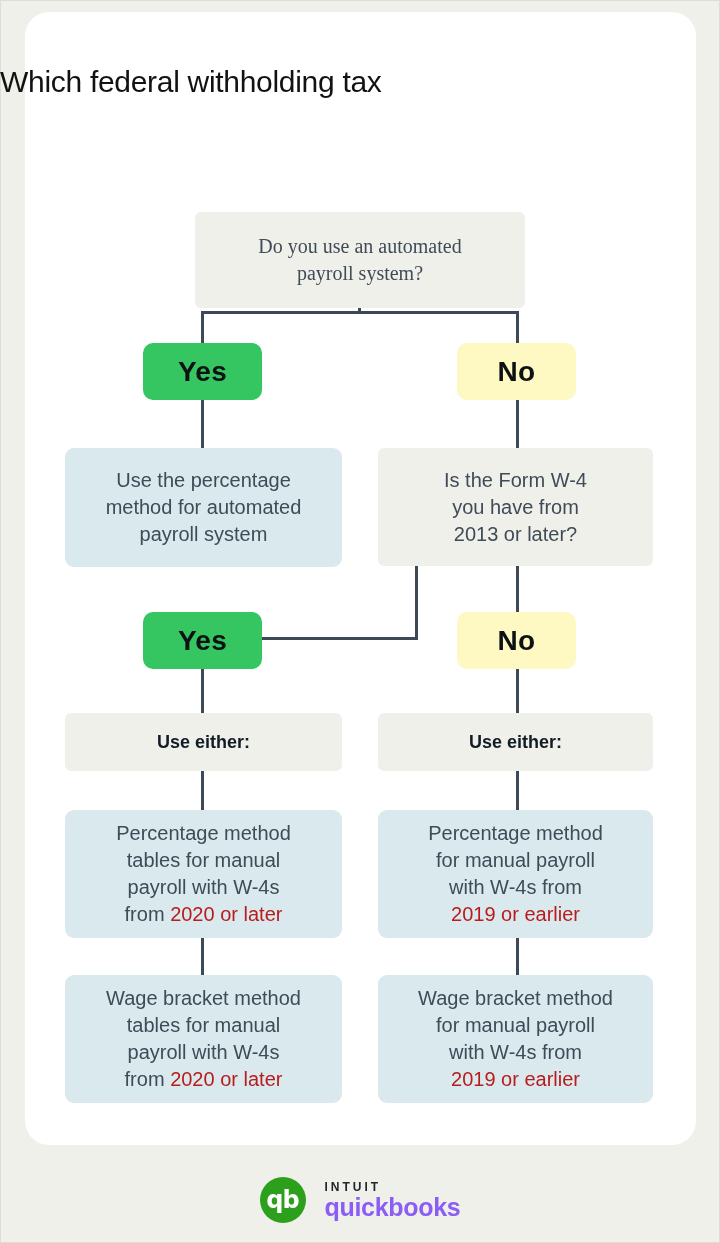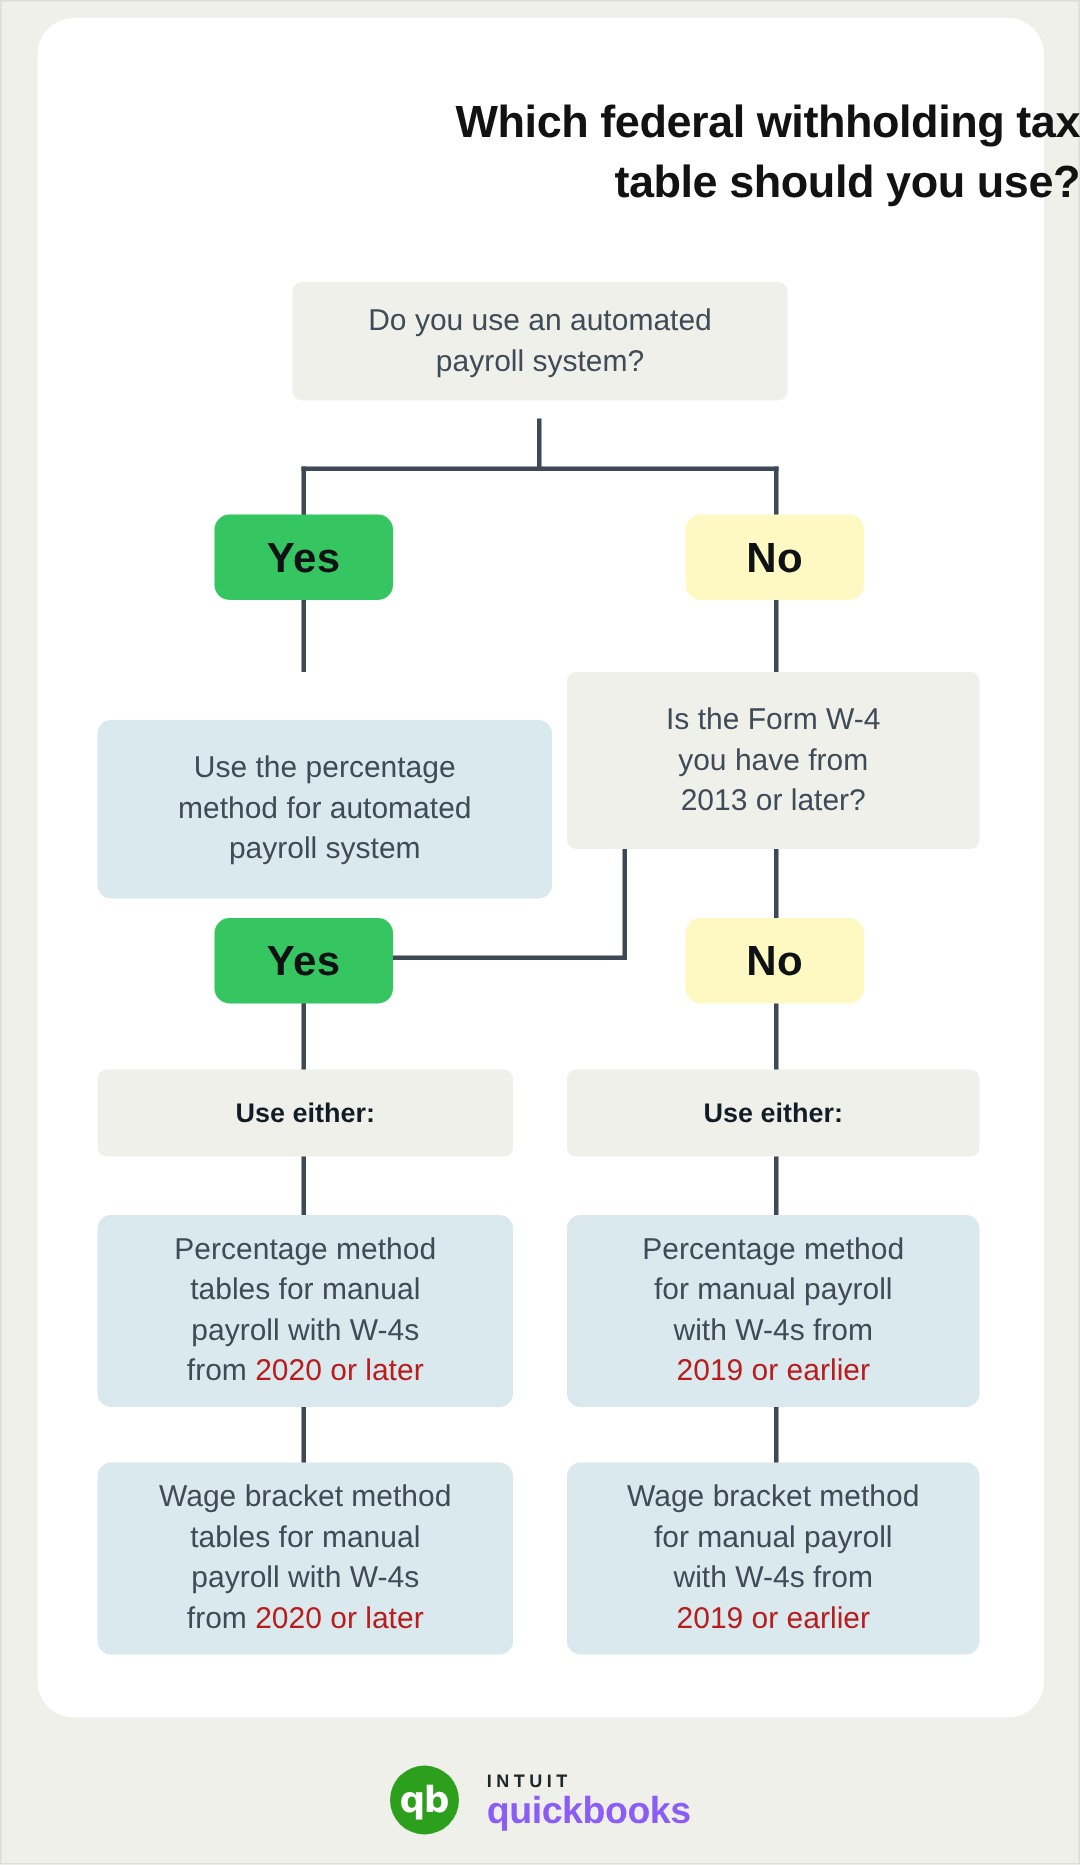--- a/index.html
+++ b/index.html
@@ -6,22 +6,22 @@
   .page{
     position:relative;width:720px;height:1243px;background:#eef0e9;
     font-family:"Liberation Sans",sans-serif;overflow:hidden;
     box-shadow:inset 0 0 0 1px #dcdDd6;
   }
   .card{
     position:absolute;left:25px;top:12px;width:671px;height:1133px;
     background:#ffffff;border-radius:24px;
   }
   .title{
-    position:absolute;left:0;right:0;top:62px;margin:0;text-align:right;
-    font-size:30px;line-height:40px;font-weight:bold;color:#121212;
+    position:absolute;left:0;right:0;top:62px;margin:0;text-align:left;
+    font-size:30px;line-height:40px;font-weight:normal;color:#121212;
     letter-spacing:-0.3px;
   }
   .tline{display:block;}
   .box{
     position:absolute;display:flex;flex-direction:column;justify-content:center;
     align-items:center;text-align:center;box-sizing:border-box;
   }
   .gray{background:#f0f0eb;border-radius:6px;}
   .blue{background:#d9e9ee;border-radius:9px;}
   .qtext{font-size:20px;line-height:27px;color:#3f4b57;}
@@ -59,48 +59,47 @@
   }
 </style>
 </head>
 <body>
 
 <div class="page">
   <div class="card"></div>
 
   <h1 class="title">
     <span class="tline">Which federal withholding tax</span>
-    <span class="tline">table should you use?</span>
   </h1>
 
   <div class="line v" style="left:358px;top:279px;height:34px;"></div>
   <div class="line h" style="left:201px;top:311px;width:318px;"></div>
   <div class="line v" style="left:201px;top:311px;height:33px;"></div>
   <div class="line v" style="left:516px;top:311px;height:33px;"></div>
   <div class="line v" style="left:201px;top:400px;height:48px;"></div>
   <div class="line v" style="left:516px;top:400px;height:48px;"></div>
   <div class="line v" style="left:415px;top:566px;height:74px;"></div>
   <div class="line h" style="left:262px;top:637px;width:156px;"></div>
   <div class="line v" style="left:516px;top:566px;height:47px;"></div>
   <div class="line v" style="left:201px;top:668px;height:46px;"></div>
   <div class="line v" style="left:516px;top:668px;height:46px;"></div>
   <div class="line v" style="left:201px;top:770px;height:41px;"></div>
   <div class="line v" style="left:516px;top:770px;height:41px;"></div>
   <div class="line v" style="left:201px;top:937px;height:39px;"></div>
   <div class="line v" style="left:516px;top:937px;height:39px;"></div>
 
-  <div class="box gray qtext" style="left:195px;top:188px;width:330px;height:79px;">
+  <div class="box gray qtext" style="left:195px;top:212px;width:330px;height:96px;font-family:Liberation Serif, serif;">
     <span class="ln">Do you use an automated</span>
     <span class="ln">payroll system?</span>
   </div>
 
   <div class="pill green" style="left:143px;top:343px;width:119px;height:57px;">Yes</div>
   <div class="pill orange" style="left:457px;top:343px;width:119px;height:57px;">No</div>
 
-  <div class="box blue qtext" style="left:65px;top:448px;width:303px;height:119px;margin-top:32px;">
+  <div class="box blue qtext" style="left:65px;top:448px;width:277px;height:119px;">
     <span class="ln">Use the percentage</span>
     <span class="ln">method for automated</span>
     <span class="ln">payroll system</span>
   </div>
 
   <div class="box gray qtext" style="left:378px;top:448px;width:275px;height:118px;">
     <span class="ln">Is the Form W-4</span>
     <span class="ln">you have from</span>
     <span class="ln">2013 or later?</span>
   </div>

